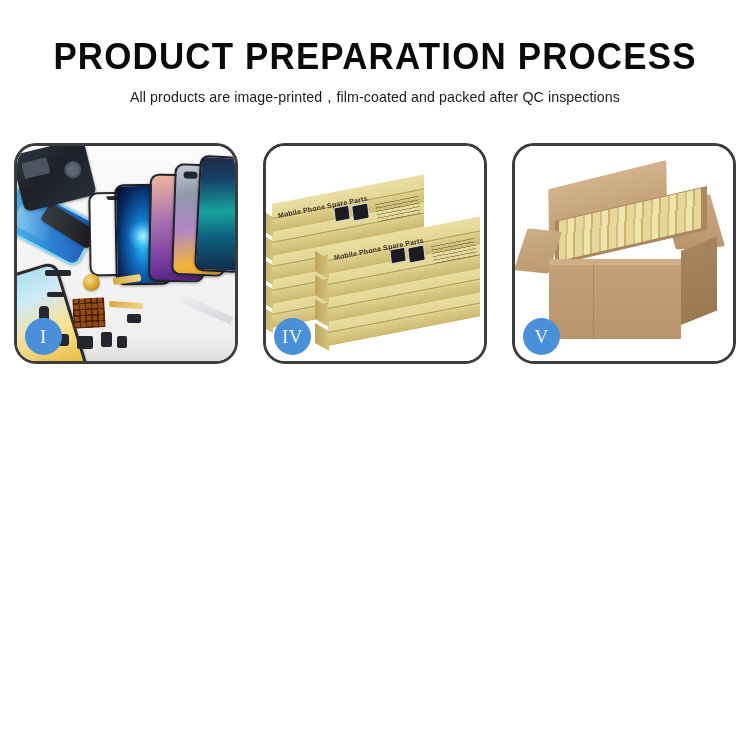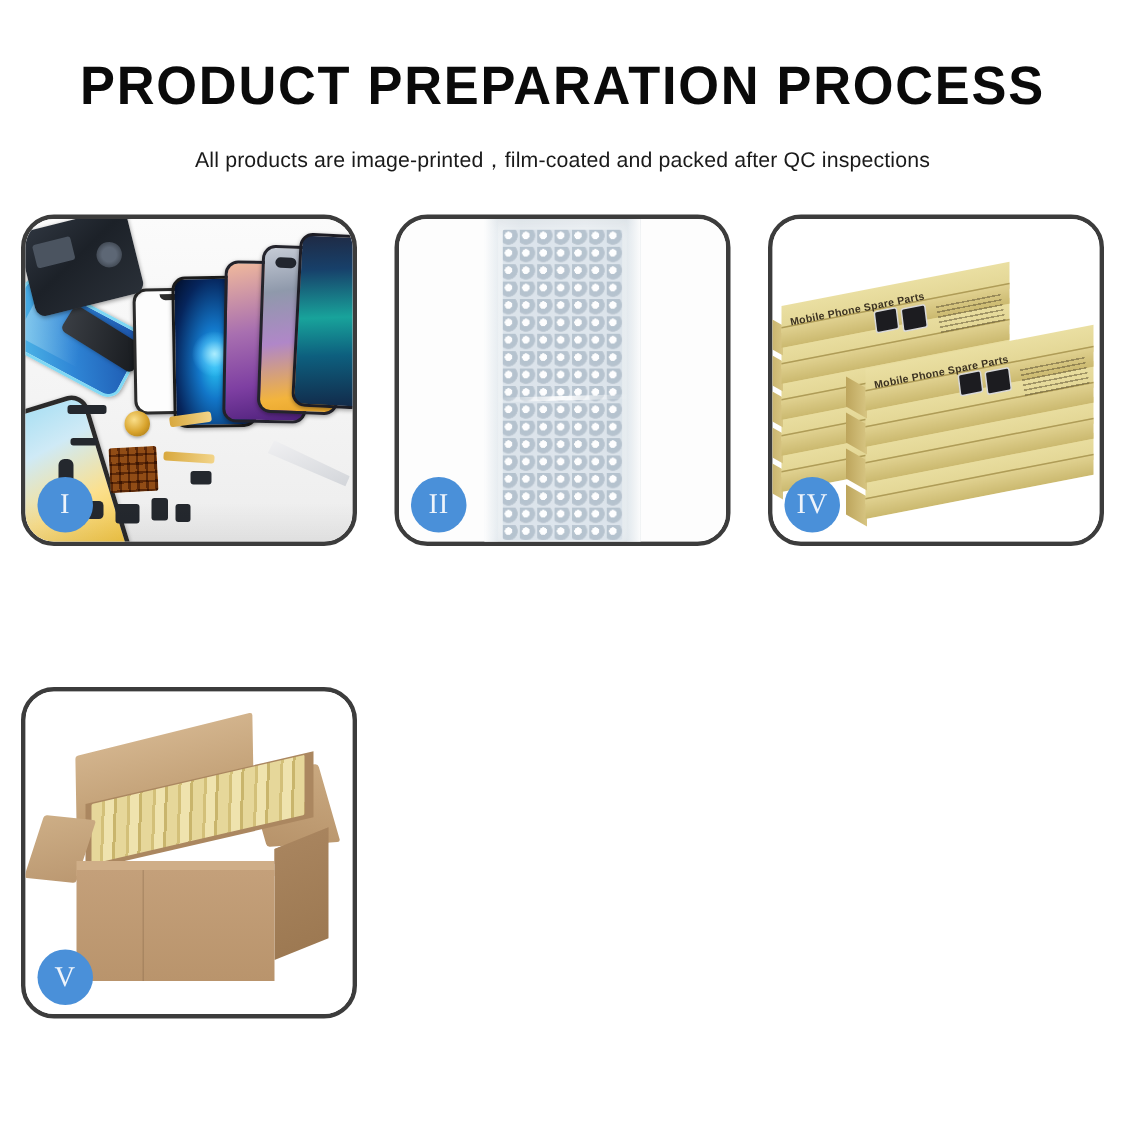--- a/index.html
+++ b/index.html
@@ -33,21 +33,21 @@
     font-family: "Liberation Sans", sans-serif;
     font-size: 36px;
     font-weight: bold;
     letter-spacing: 1.2px;
     color: #0a0a0a;
     line-height: 42px;
     white-space: nowrap;
     transform: scaleX(0.97);
   }
   .subtitle {
-    margin-top: 20px;
+    margin-top: 10px;
     font-family: "Liberation Sans", sans-serif;
     font-size: 14.2px;
     font-weight: normal;
     letter-spacing: 0.1px;
     color: #1a1a1a;
     line-height: 18px;
     white-space: nowrap;
   }
 
   
@@ -644,31 +644,20 @@
         <div class="flexcable" style="left:92px; top:156px; width:34px; height:6px; transform:rotate(4deg);"></div>
         <div class="part" style="left:110px; top:168px; width:14px; height:9px;"></div>
 
         <div class="ph-chassis"></div>
         <div class="tweezer"></div>
         <div class="shadow-soft"></div>
       </div>
       <div class="badge">I</div>
     </div>
 
-    <div class="panel">
-      <div class="panel-stage">
-        <div class="p2-bg"></div>
-        <div class="wrap-sheet"></div>
-        <div class="wrap-edge-l"></div>
-        <div class="wrap-edge-r"></div>
-        <div class="bubbles"></div>
-        <div class="bubble-seam"></div>
-      </div>
-      <div class="badge">II</div>
-    </div>
 
 
     <div class="panel">
       <div class="panel-stage">
         <div class="p4-bg"></div>
         <div class="stack">
 
           <div class="sbox" style="left:0px; top:134px;">
             <div class="side"></div>
             <div class="top"></div>

